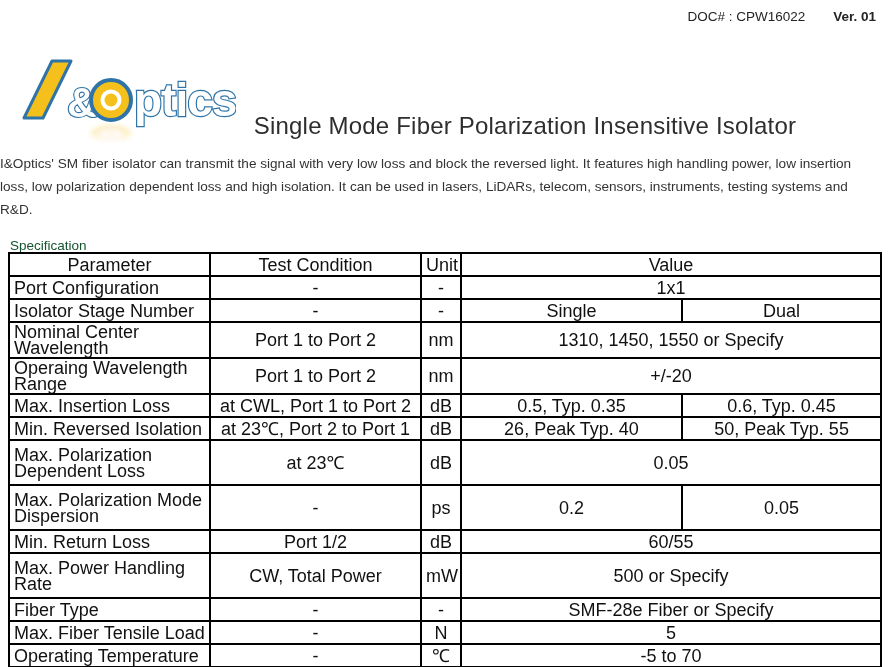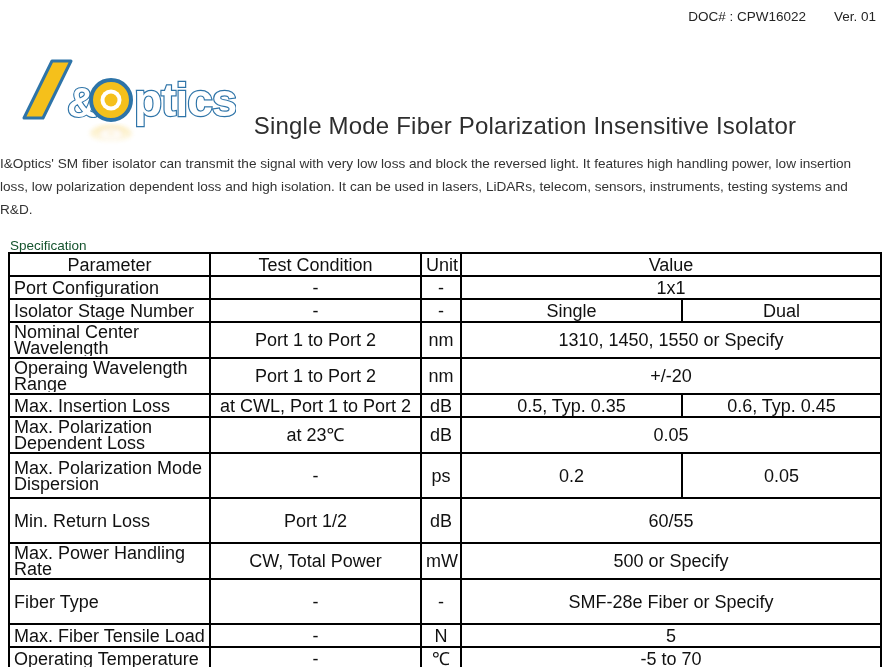--- a/index.html
+++ b/index.html
@@ -9,21 +9,21 @@
     font-family: "Liberation Sans", sans-serif;
     color: #222;
     overflow: hidden;
   }
 
   
   .doc-ref {
     position: absolute; top: 9px; right: 12px;
     font-size: 13.5px; color: #242424; white-space: nowrap;
   }
-  .doc-ref .ver { margin-left: 28px; }
+  .doc-ref .ver { margin-left: 28px; font-weight: bold; }
 
   
   .logo-wrap { position: absolute; left: 8px; top: 54px; width: 228px; height: 92px; }
   .logo-wrap svg text { font-family: "Liberation Sans", sans-serif; }
 
   
   .page-title {
     position: absolute; left: 230px; top: 112px; width: 590px;
     text-align: center; font-size: 24px; color: #2e2e2e;
     letter-spacing: 0.2px;
@@ -52,21 +52,21 @@
     border: 2px solid #000;
     padding: 1px 4px;
     line-height: 16px;
     vertical-align: middle;
     overflow: hidden;
   }
   .spec-table th {
     font-weight: normal; text-align: center; height: 19px;
   }
   .spec-table td { text-align: center; height: 19px; }
-  .spec-table td.param-cell { text-align: left; border-radius: 6px; }
+  .spec-table td.param-cell { text-align: left; }
   
   .spec-table tbody tr:nth-child(7) td,
   .spec-table tbody tr:nth-child(8) td,
   .spec-table tbody tr:nth-child(10) td { height: 41px; }
 </style>
 </head>
 <body>
 
 <div class="doc-ref">
   <span>DOC# : CPW16022</span><span class="ver">Ver. 01</span>
@@ -156,20 +156,27 @@
         <td class="value-cell" colspan="2">+/-20</td>
       </tr>
       <tr>
         <td class="param-cell">Max. Insertion Loss</td>
         <td class="cond-cell">at CWL, Port 1 to Port 2</td>
         <td class="unit-cell">dB</td>
         <td class="value-cell">0.5, Typ. 0.35</td>
         <td class="value-cell">0.6, Typ. 0.45</td>
       </tr>
       <tr>
+        <td class="param-cell">Min. Reversed Isolation</td>
+        <td class="cond-cell">at 23℃, Port 2 to Port 1</td>
+        <td class="unit-cell">dB</td>
+        <td class="value-cell">26, Peak Typ. 40</td>
+        <td class="value-cell">50, Peak Typ. 55</td>
+      </tr>
+      <tr>
         <td class="param-cell">Max. Polarization Dependent Loss</td>
         <td class="cond-cell">at 23℃</td>
         <td class="unit-cell">dB</td>
         <td class="value-cell" colspan="2">0.05</td>
       </tr>
       <tr>
         <td class="param-cell">Max. Polarization Mode Dispersion</td>
         <td class="cond-cell">-</td>
         <td class="unit-cell">ps</td>
         <td class="value-cell">0.2</td>

